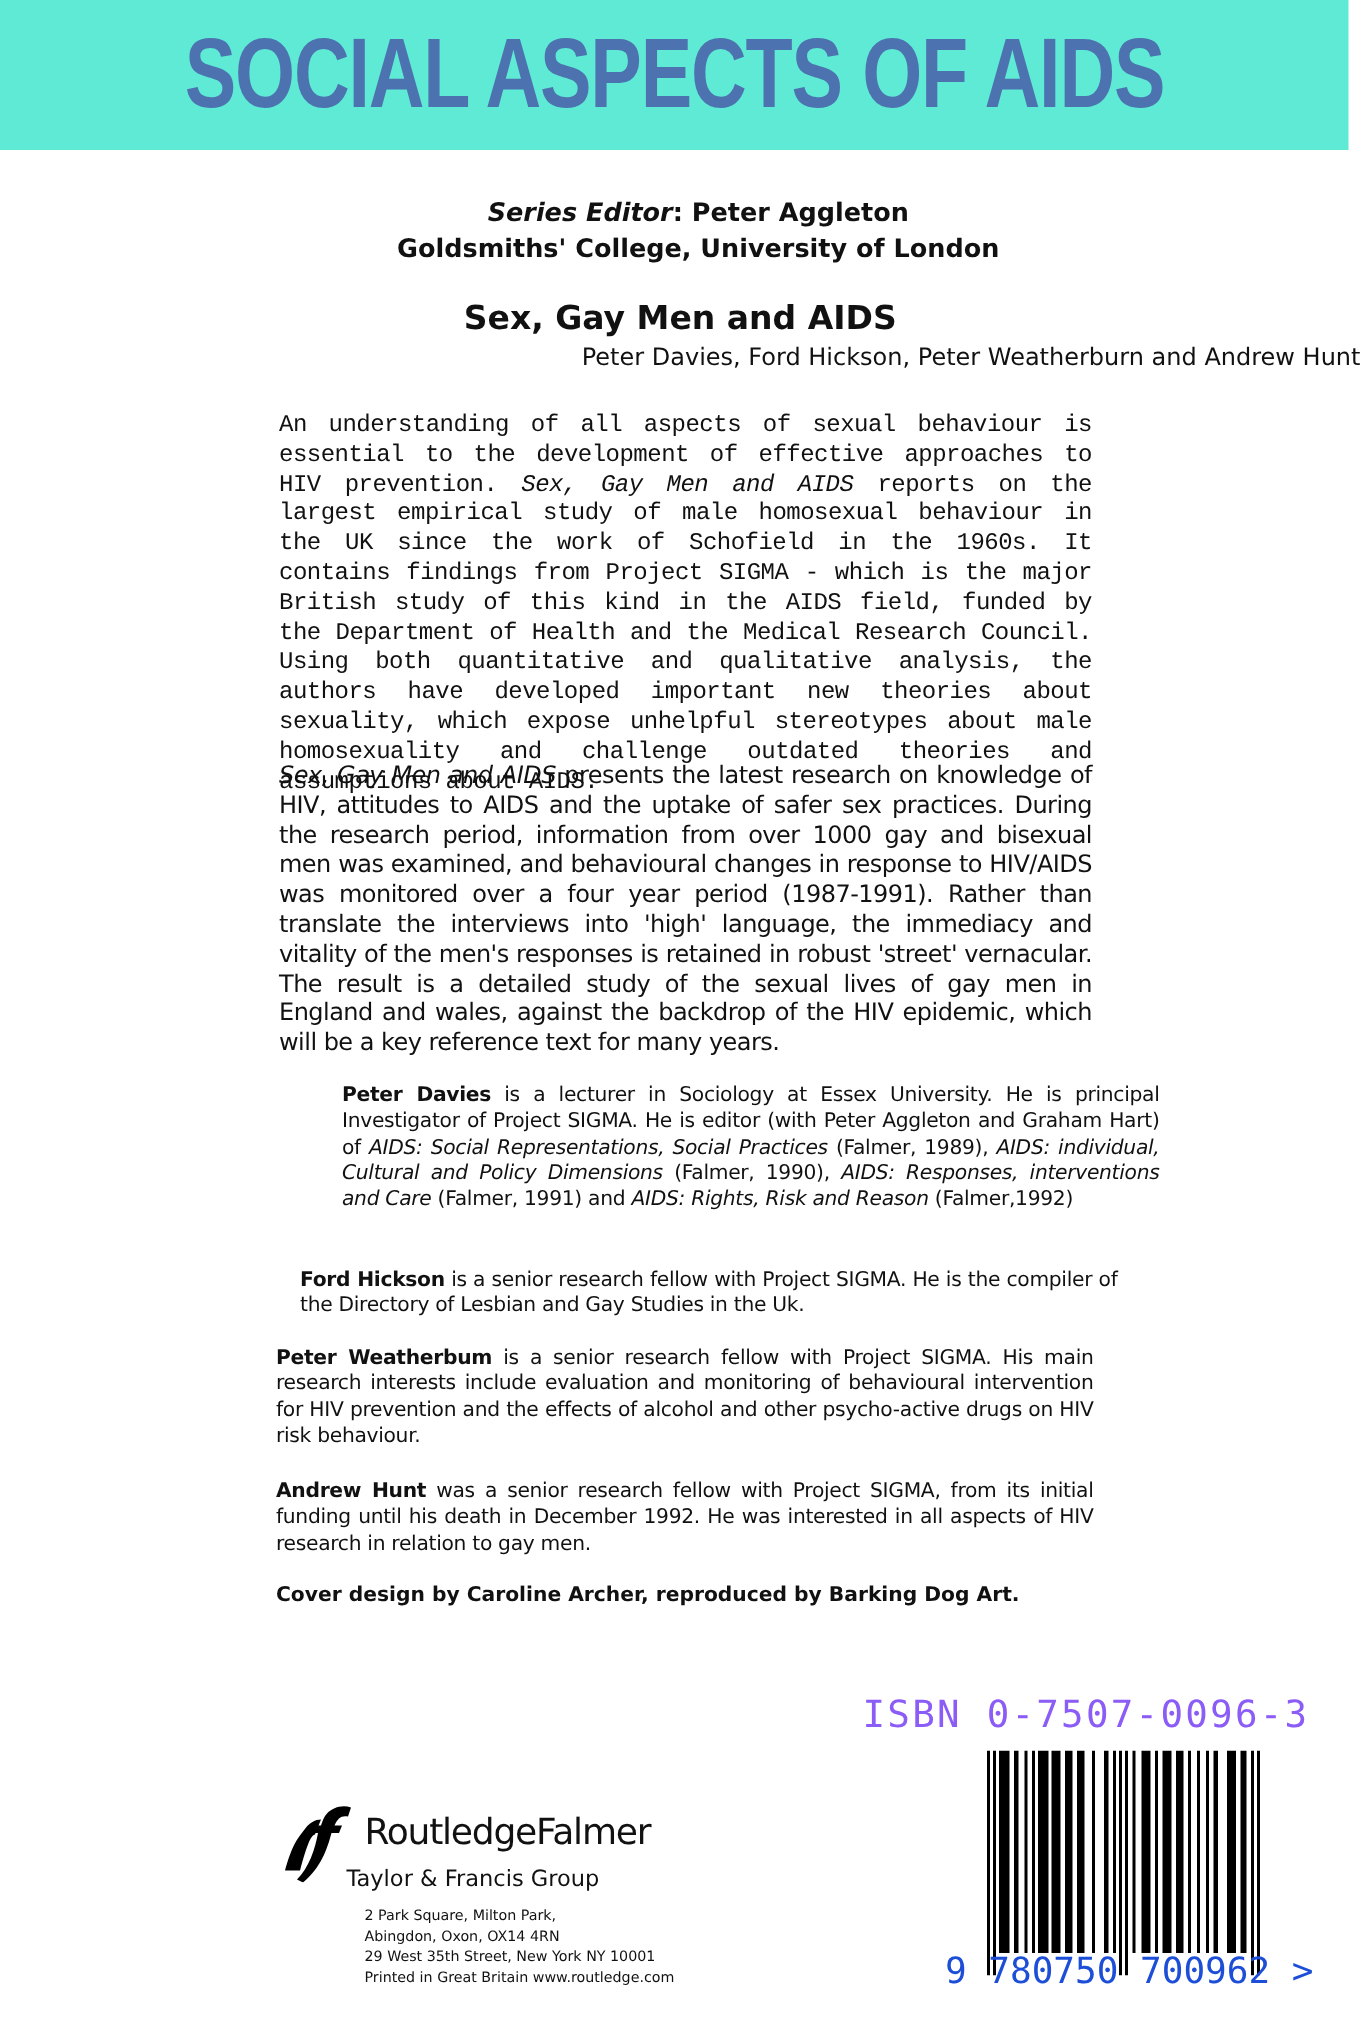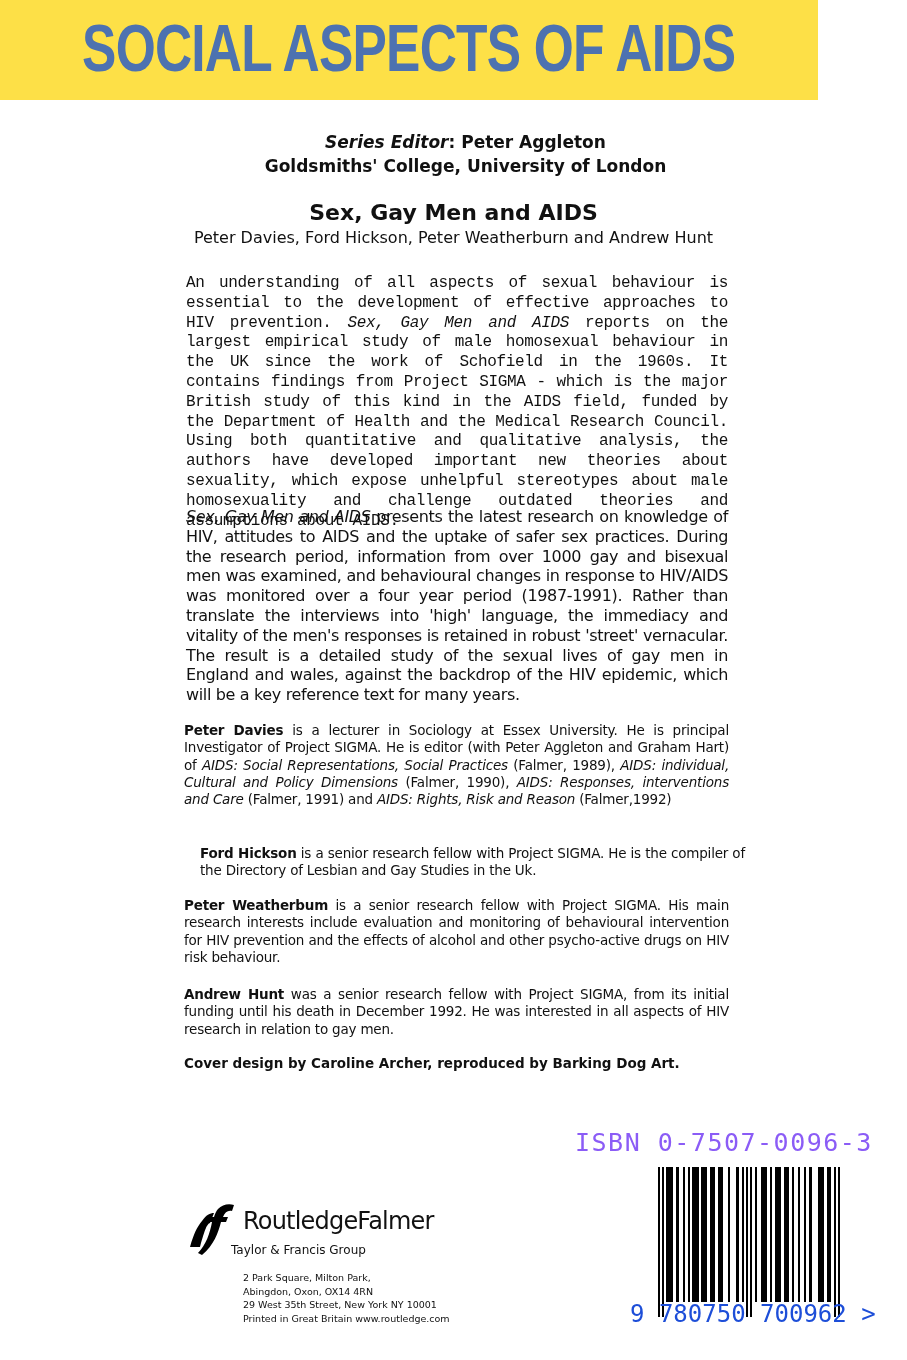--- a/index.html
+++ b/index.html
@@ -1,52 +1,52 @@
 <!DOCTYPE html>
 <html><head>
 <meta charset="utf-8">
 <style>
   html, body { margin: 0; padding: 0; }
   body {
     width: 907px; height: 1360px; background: #ffffff; position: relative; overflow: hidden;
     font-family: "DejaVu Sans", sans-serif; color: #111;
   }
   .banner {
-    position: absolute; left: 0; top: 0; width: 818px; height: 100px; background: #fde047;
+    position: absolute; left: 0; top: 0; width: 899px; height: 100px; background: #5eead4;
     display: flex; align-items: center; justify-content: center;
   }
   .banner-title {
     font-family: "Liberation Sans", sans-serif; font-weight: bold; color: #4d72b0;
     font-size: 66px; letter-spacing: -1px; transform: scaleX(0.78); white-space: nowrap; line-height: 1;
     margin-top: -4px;
   }
   .editor { position: absolute; left: 0; width: 907px; top: 130px; text-align: center;
     font-family: "DejaVu Sans", sans-serif; font-weight: bold; font-size: 17px; line-height: 24px; padding-left: 12px; }
   .editor i { font-style: italic; }
   .book-title { position: absolute; left: 0; width: 907px; top: 200px; text-align: center;
     font-size: 22px; font-weight: bold; font-family: "DejaVu Sans", sans-serif; }
-  .authors { position: absolute; left: 0; width: 907px; top: 228px; text-align: center; font-size: 16px; }
+  .authors { position: absolute; left: 0; width: 907px; top: 228px; text-align: right; font-size: 16px; }
   .para { position: absolute; left: 186px; width: 542px; text-align: justify; font-size: 16px; line-height: 19.8px; letter-spacing: -0.35px; }
   .p1 { top: 274px; font-family: Liberation Mono, monospace; }
   .p2 { top: 507px; }
   .bio { position: absolute; left: 184px; width: 545px; font-size: 13.5px; line-height: 17.3px; text-align: justify; letter-spacing: -0.2px; }
   .bio b { font-weight: bold; }
   .bio i { font-style: italic; }
-  .bio1 { top: 722px; }
+  .bio1 { top: 722px; margin-left: 44px; }
   .bio2 { top: 845px; margin-left: 16px; }
   .bio3 { top: 897px; }
   .bio4 { top: 986px; }
   .credit { position: absolute; left: 184px; top: 1055px; font-size: 13.5px; font-weight: bold; }
   .isbn { position: absolute; left: 575px; top: 1128px; font-family: "DejaVu Sans Mono", monospace; font-size: 25px; letter-spacing: 1.5px; color: #8b5cf6; }
   .barcode { position: absolute; left: 658px; top: 1167px; width: 185px; height: 150px; }
   .barcode-digits { position: absolute; left: 630px; top: 1300px; font-family: "DejaVu Sans Mono", monospace; font-size: 24px; color: #1d4ed8; white-space: pre; }
   .publisher { position: absolute; left: 188px; top: 1203px; }
   .pub-logo { position: absolute; left: 0; top: 0; width: 48px; height: 52px; }
   .pub-name { position: absolute; left: 55px; top: 4px; font-family: "DejaVu Sans", sans-serif; font-size: 24px; letter-spacing: -0.8px; white-space: nowrap; }
-  .pub-group { position: absolute; left: 43px; top: 40px; font-size: 12px; white-space: nowrap; }
+  .pub-group { position: absolute; left: 43px; top: 40px; font-size: 15px; white-space: nowrap; }
   .pub-addr { position: absolute; left: 55px; top: 68px; font-size: 9.5px; line-height: 13.5px; white-space: nowrap; }
 </style>
 </head>
 <body>
 
 <div class="banner">
   <div class="banner-title">SOCIAL ASPECTS OF AIDS</div>
 </div>
 
 <div class="editor">

